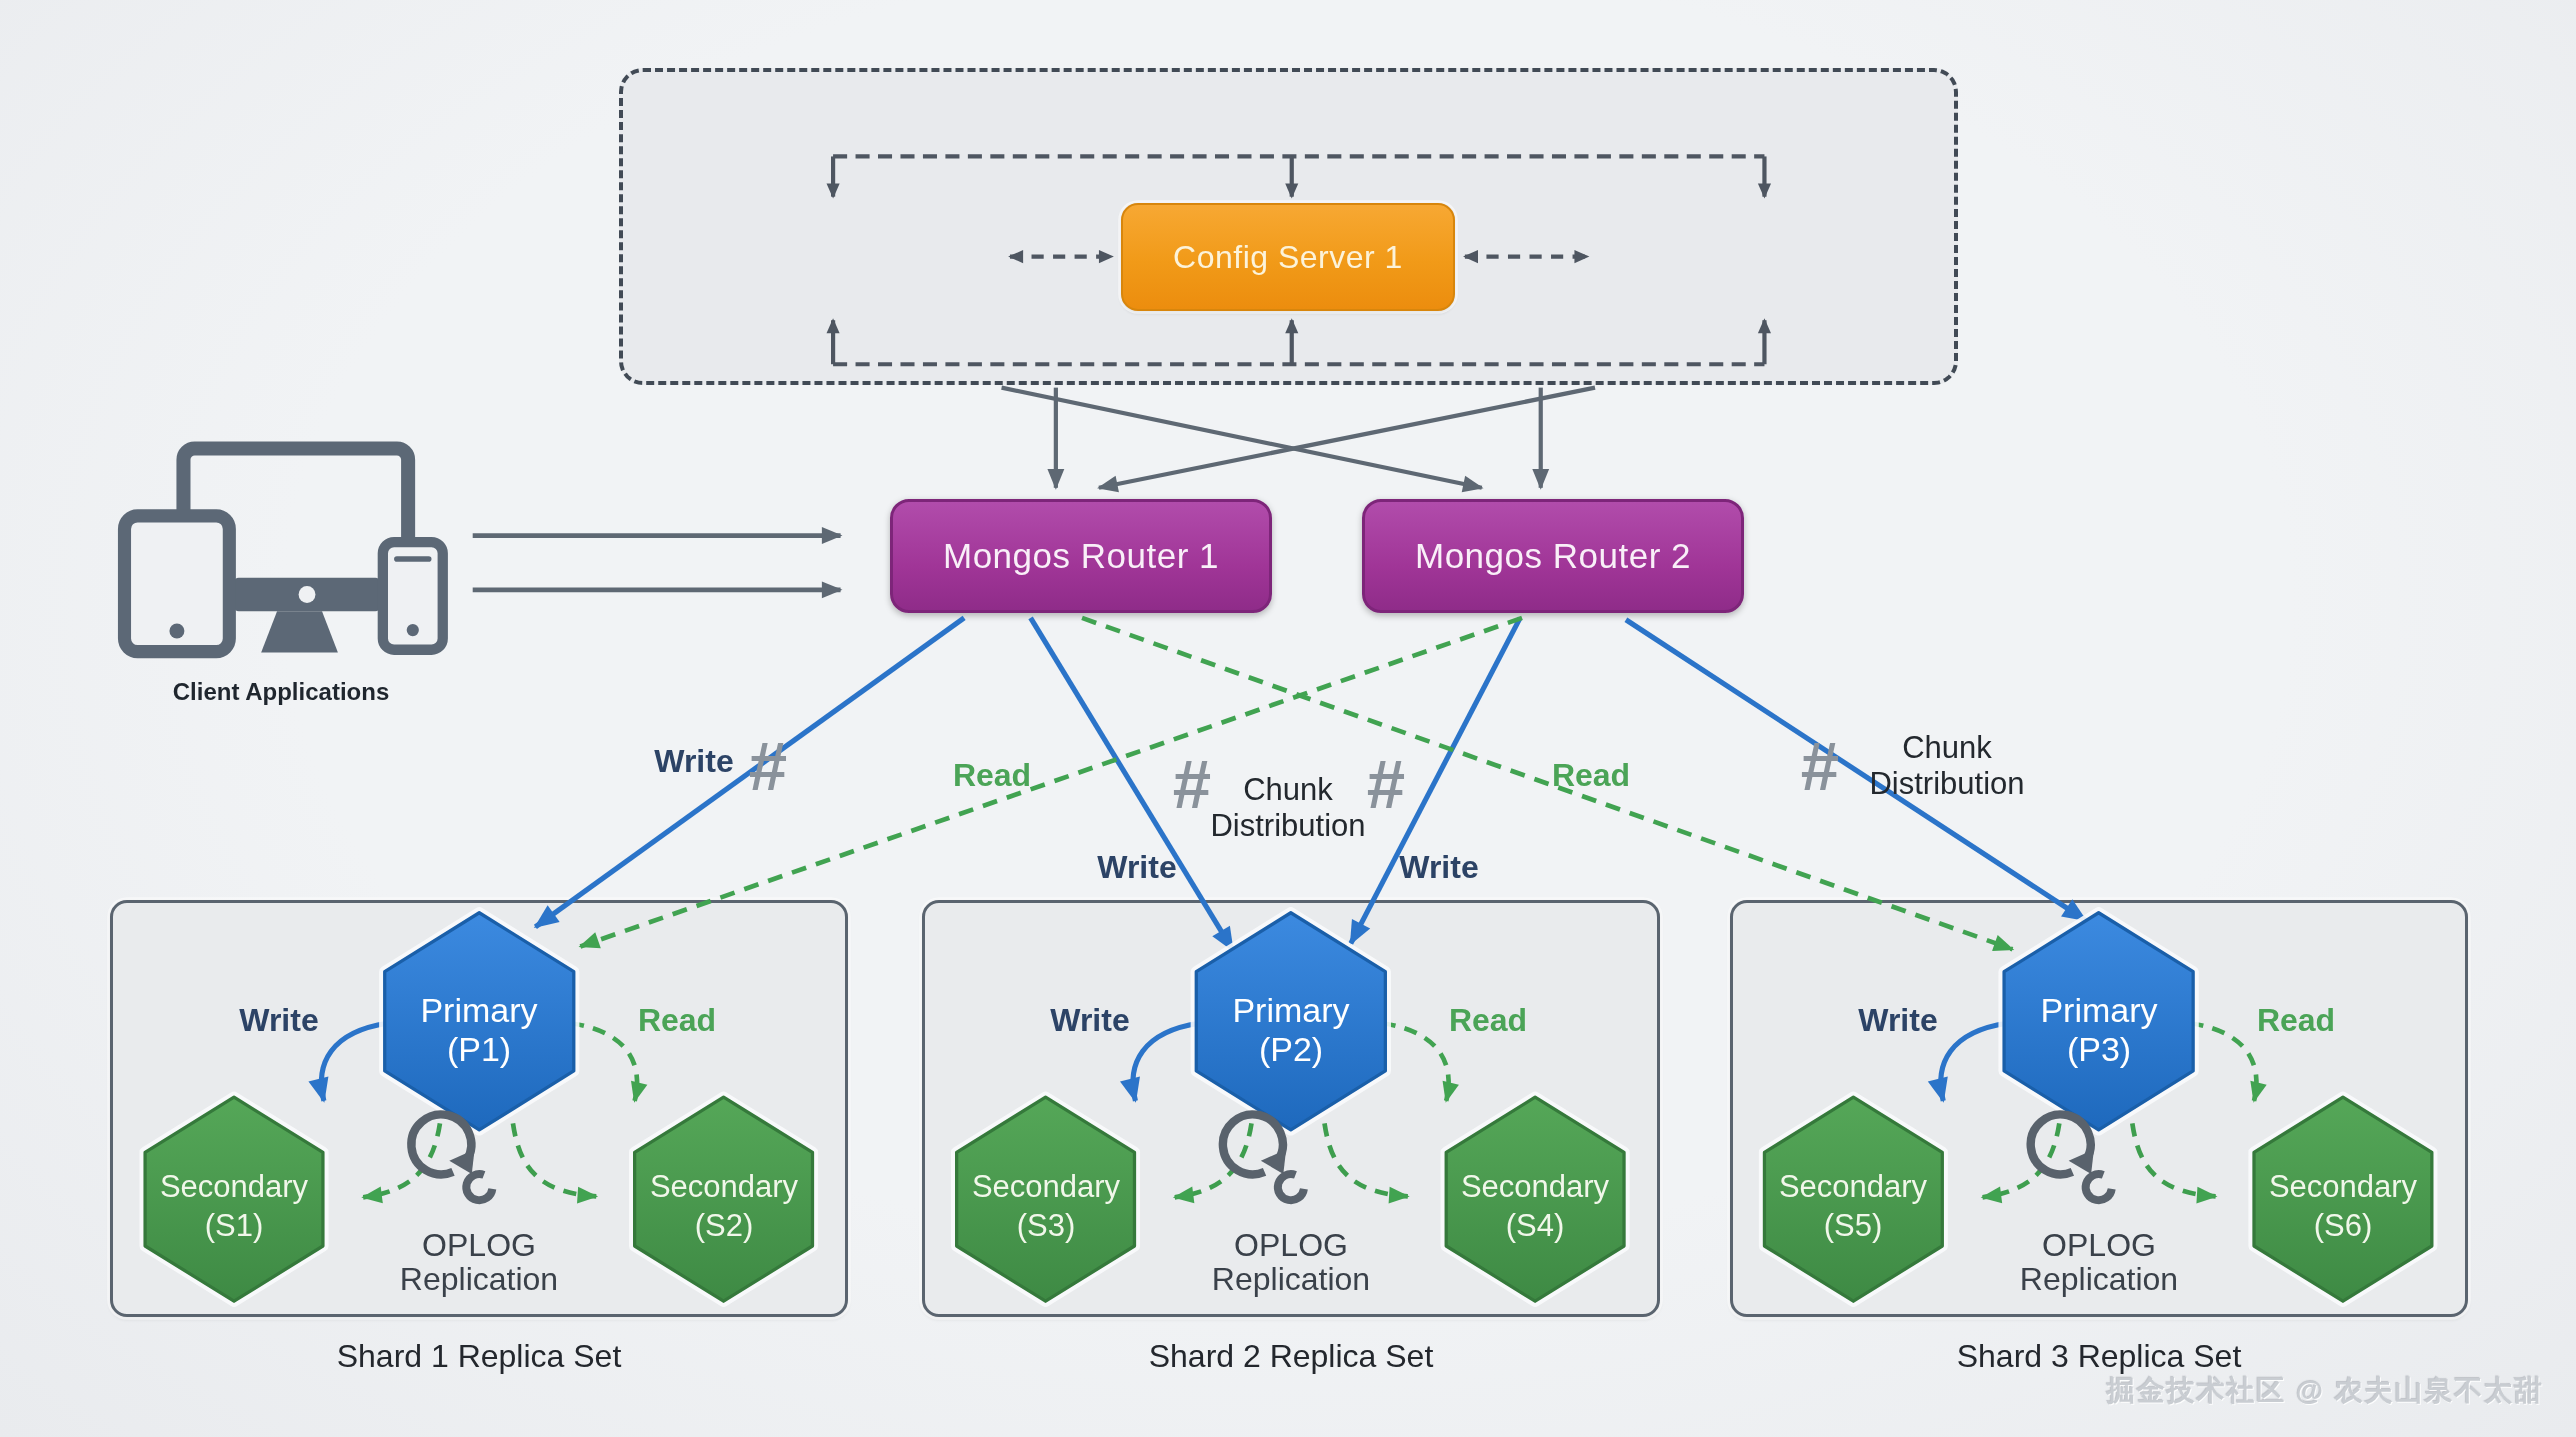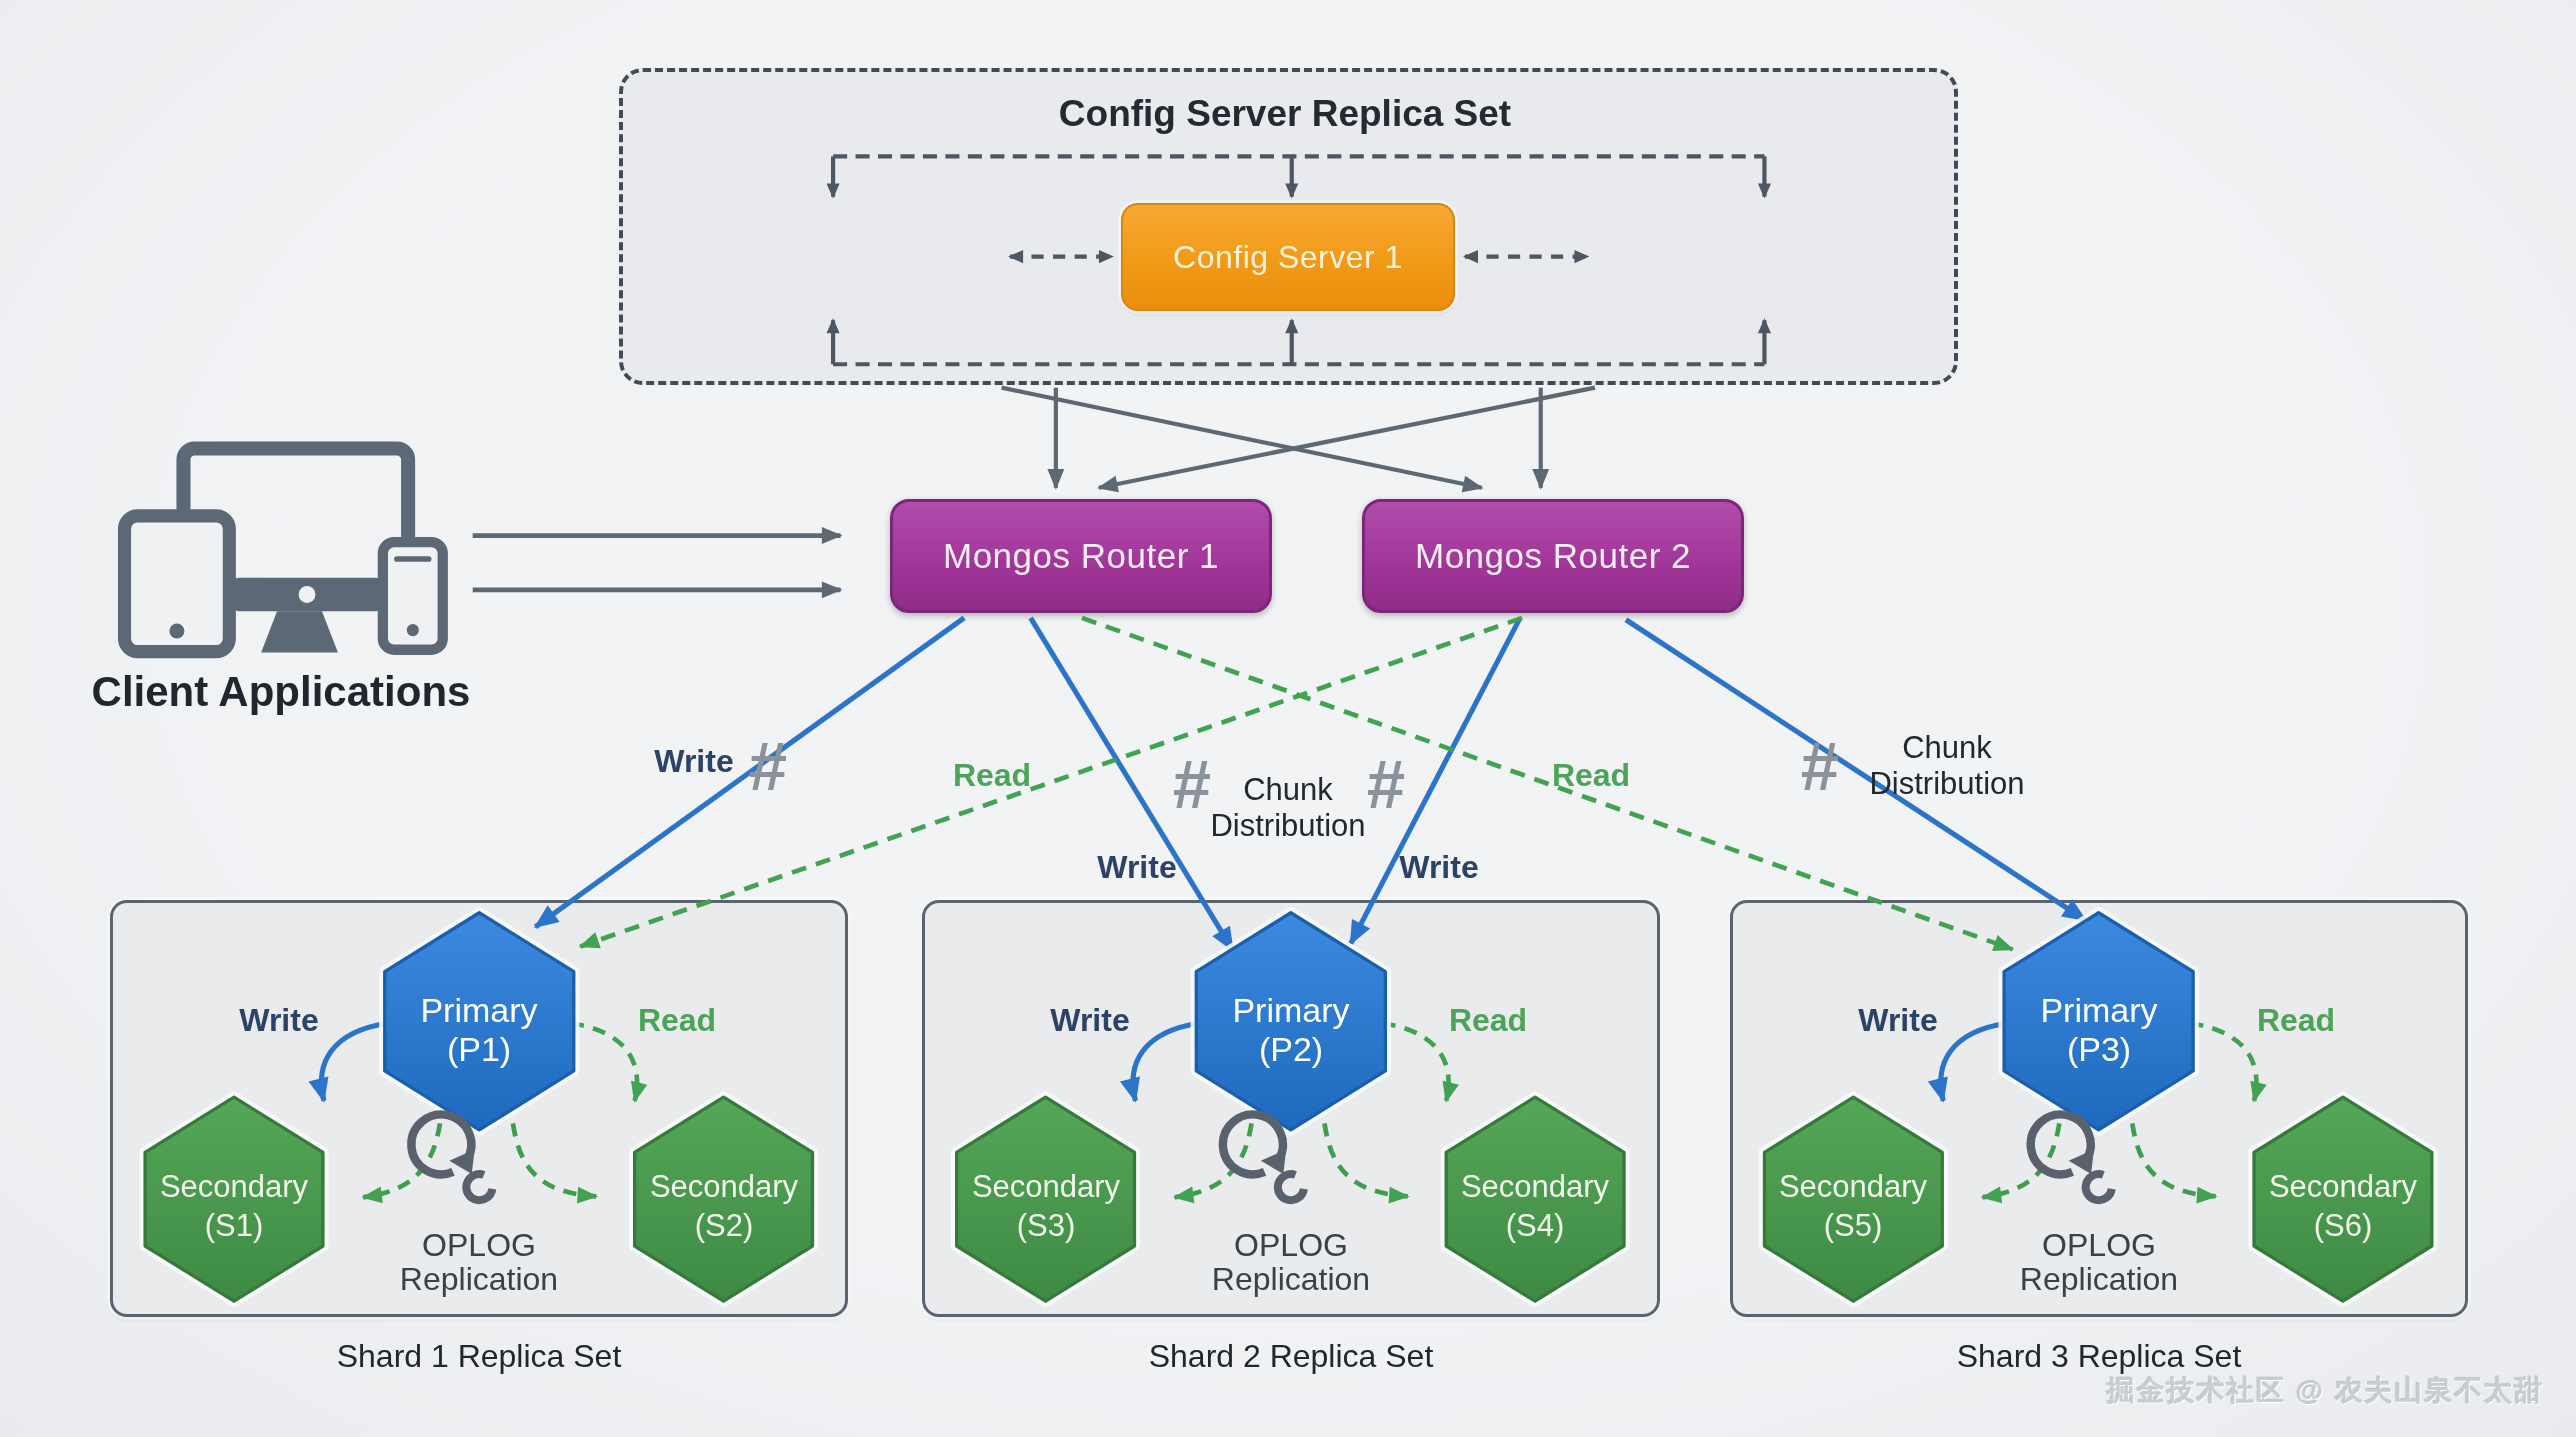--- a/index.html
+++ b/index.html
@@ -37,21 +37,21 @@
     background:linear-gradient(180deg,#B14CAB 0%,#A03597 60%,#8F2C89 100%);
     border:3.7px solid #7D2579;box-sizing:border-box;
     box-shadow:0 2.8px 6.6px rgba(0,0,0,.25);
     display:flex;align-items:center;justify-content:center;margin-left:28px;
   }
   .router-box span{font-size:35px;font-weight:500;color:#F9EFF8;letter-spacing:0.5px;}
 
   
   .lbl{position:absolute;transform:translate(-50%,-50%);white-space:nowrap;text-align:center;}
   .title{font-size:37px;font-weight:600;color:#242A31;}
-  .client-lbl{font-size:42px;font-weight:600;color:#1F262E;}
+  .client-lbl{font-size:24px;font-weight:600;color:#1F262E;}
   .write{font-size:32px;font-weight:600;color:#2C4366;}
   .read{font-size:32px;font-weight:600;color:#4BA457;}
   .hash{font-size:69px;font-weight:600;color:#8A929B;}
   .two-line{line-height:36px;font-size:31px;font-weight:500;color:#23282E;}
   .hex-text-p{line-height:39px;font-size:34px;font-weight:500;color:#FFFFFF;}
   .hex-text-s{line-height:39px;font-size:31px;font-weight:500;color:#F1F7EA;}
   .oplog-lbl{line-height:34px;font-size:32px;font-weight:500;color:#3A414A;}
   .shard-title{font-size:32px;font-weight:500;color:#23272D;}
   .watermark{
     position:absolute;right:32px;top:1372px;font-size:28px;font-weight:700;color:#C9CDD2;
@@ -214,21 +214,20 @@
 
       <g>
         <path d="M2212 1256 A32 32 0 1 1 2225 1241" stroke="#59626C" stroke-width="9" fill="none" transform="rotate(8 2242 1268)"></path>
         <polygon points="2237,1228 2210,1240 2234,1254" fill="#59626C"></polygon>
         <path d="M2247 1255 A14 14 0 1 0 2256 1270" stroke="#59626C" stroke-width="8.5" fill="none"></path>
       </g>
     </g>
   </svg>
 
   <div class="layer labels">
-    <div class="lbl title" style="left:1285px;top:114px;">Config Server Replica Set</div>
     <div class="lbl client-lbl" style="left:281px;top:692px;">Client Applications</div>
 
     <div class="lbl write" style="left:694px;top:761px;">Write</div>
     <div class="lbl hash" style="left:768px;top:766px;">#</div>
     <div class="lbl read" style="left:992px;top:775px;">Read</div>
     <div class="lbl hash" style="left:1192px;top:784px;">#</div>
     <div class="lbl two-line" style="left:1288px;top:808px;">
       <span style="display:block">Chunk</span>
       <span style="display:block">Distribution</span>
     </div>

